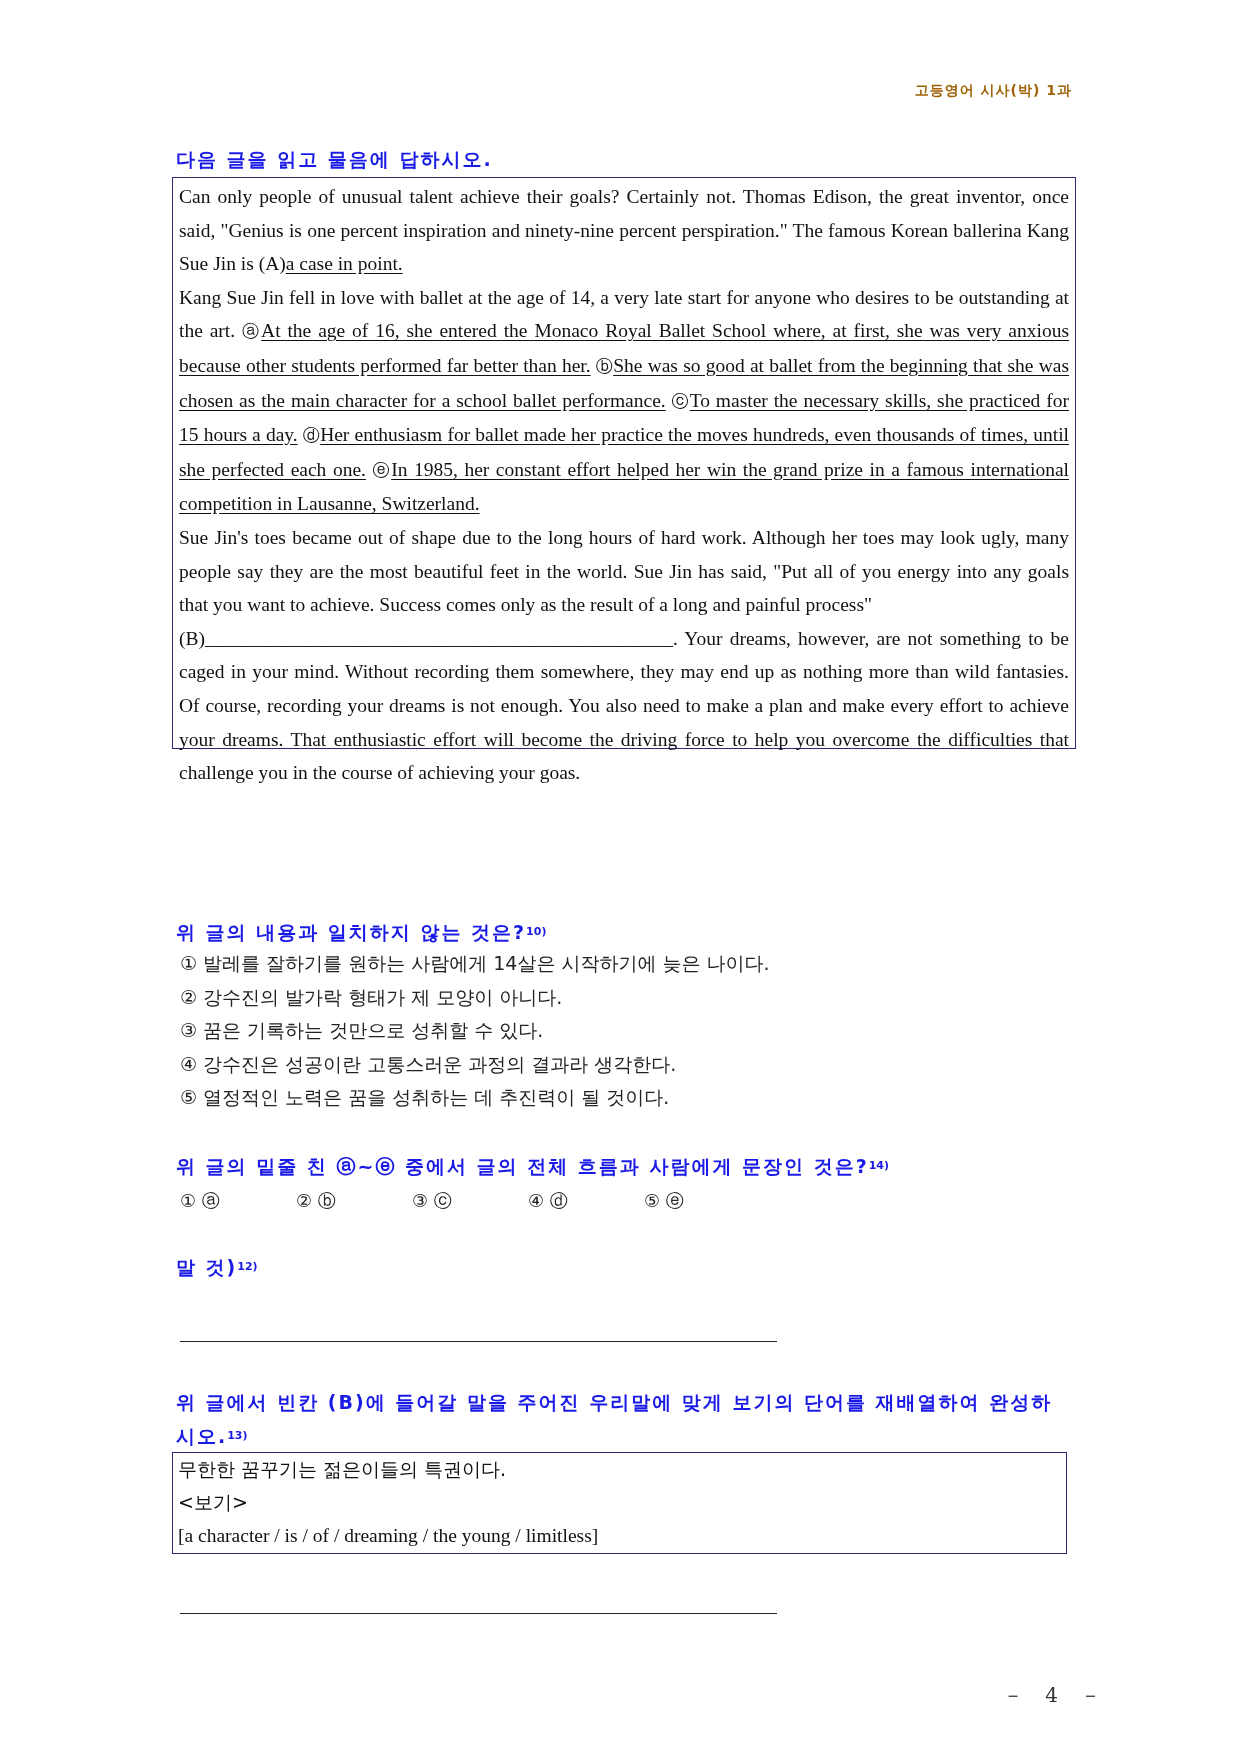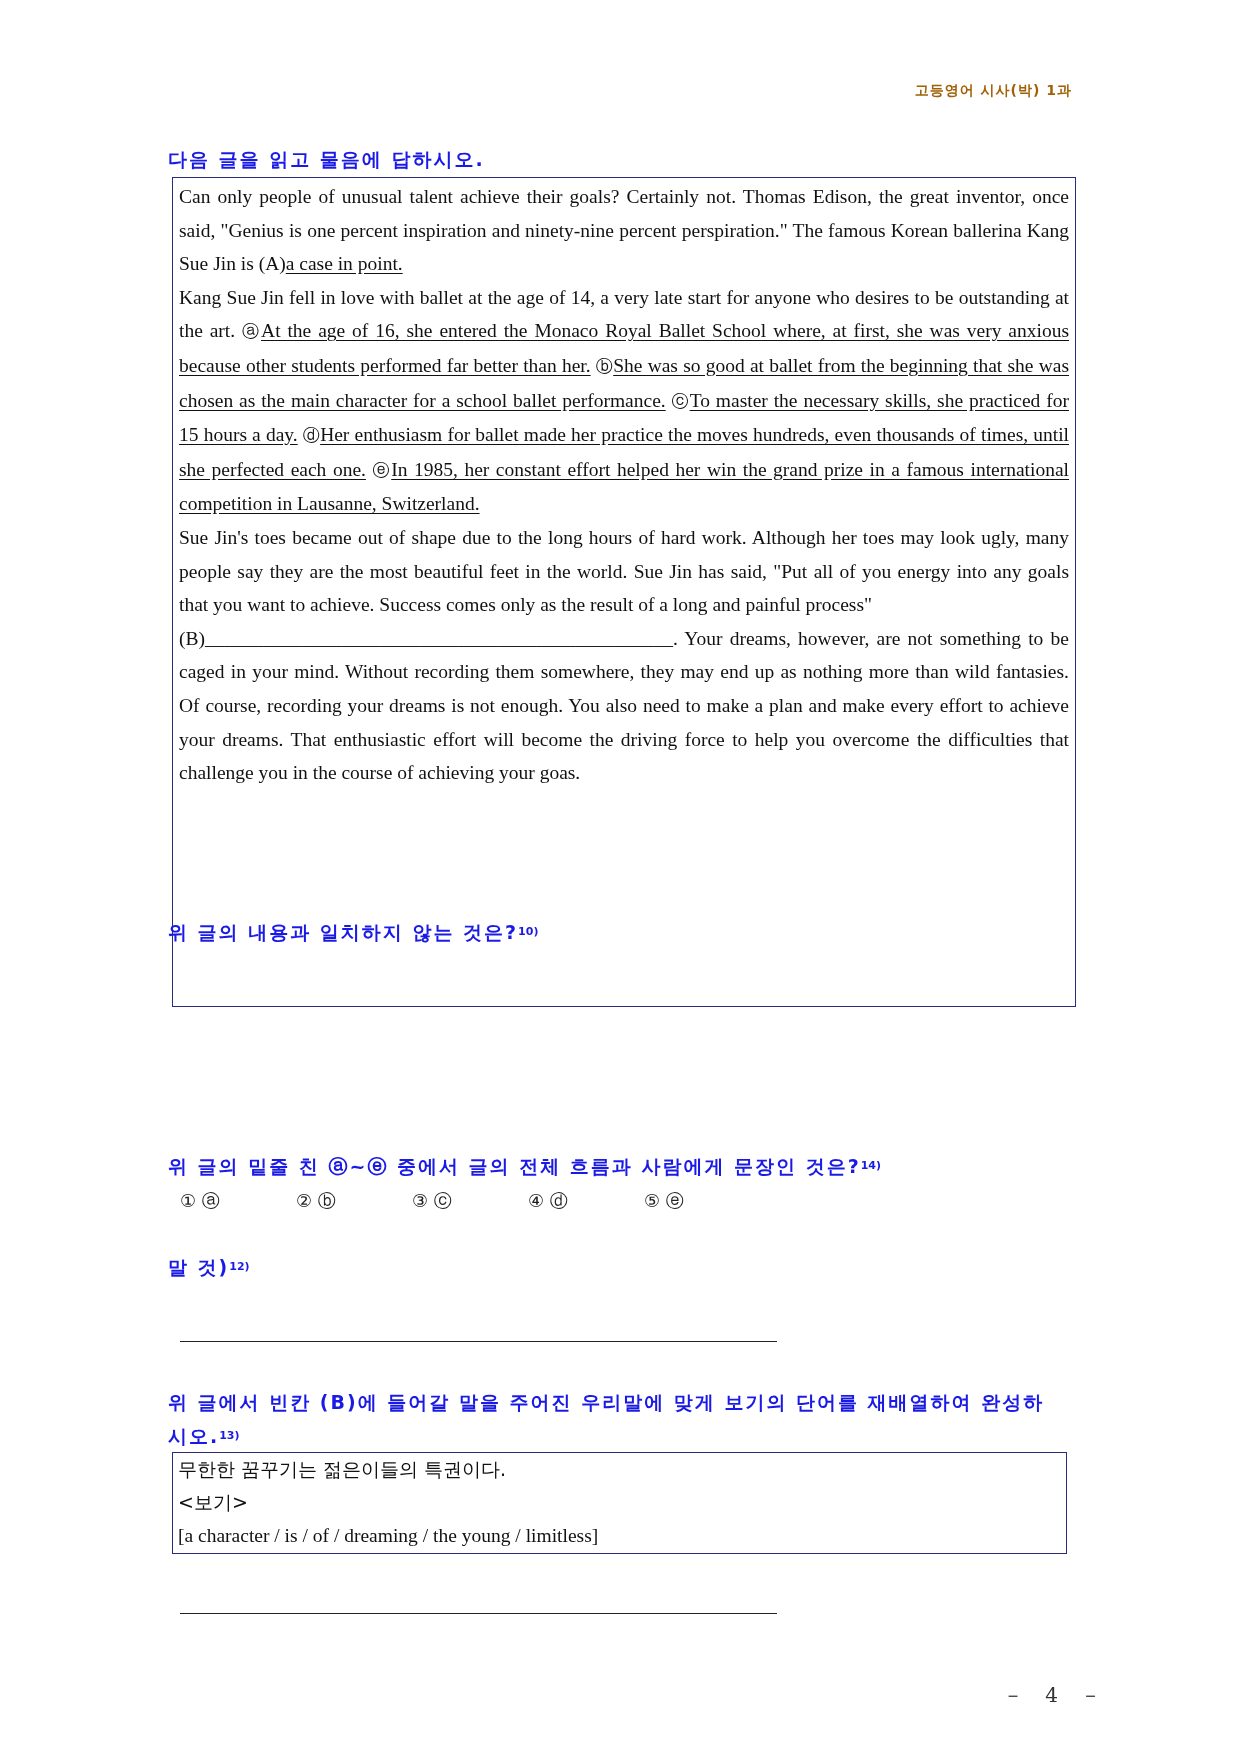--- a/index.html
+++ b/index.html
@@ -4,27 +4,27 @@
 <style>
   html, body { margin: 0; padding: 0; background: #ffffff; }
   body { width: 1240px; height: 1754px; position: relative; overflow: hidden; }
   .page { position: absolute; left: 0; top: 0; width: 1240px; height: 1754px; }
   .header-title {
     position: absolute; right: 168px; top: 82px;
     font-family: "DejaVu Sans", sans-serif; font-weight: bold; font-size: 14px;
     color: #a16207; letter-spacing: 1px;
   }
   .q-heading {
-    position: absolute; left: 168px;
+    position: absolute; left: 176px;
     font-family: "DejaVu Sans", sans-serif; font-weight: bold; font-size: 19px;
     color: #1a1ae6; letter-spacing: 2px; line-height: 33px;
   }
   .q-heading sup, .q-heading .fn { font-size: 11px; vertical-align: 4px; letter-spacing: 0; }
   .passage-box {
-    position: absolute; left: 172px; top: 177px; width: 904px; height: 830px;
+    position: absolute; left: 172px; top: 177px; width: 904px; height: 572px;
     border: 1px solid #2b2b7a; box-sizing: border-box;
     padding: 2px 6px 0 6px;
   }
   .passage {
     font-family: "Liberation Serif", serif; font-size: 19.5px; color: #111;
     line-height: 33.6px; text-align: justify; margin: 0;
   }
   .passage p { margin: 0; text-align: justify; }
   .ul { text-decoration: underline; text-underline-offset: 3px; }
   .mark { font-family: "DejaVu Sans", sans-serif; font-size: 17px; }
@@ -65,20 +65,27 @@
   <div class="passage-box">
     <div class="passage">
       <p><span> Can only people of unusual talent achieve their goals? Certainly not. Thomas Edison, the great inventor, once said, "Genius is one percent inspiration and ninety-nine percent perspiration." The famous Korean ballerina Kang Sue Jin is (A)</span><span class="ul">a case in point.</span></p>
       <p><span> Kang Sue Jin fell in love with ballet at the age of 14, a very late start for anyone who desires to be outstanding at the art. </span><span class="mark">ⓐ</span><span class="ul">At the age of 16, she entered the Monaco Royal Ballet School where, at first, she was very anxious because other students performed far better than her.</span> <span class="mark">ⓑ</span><span class="ul">She was so good at ballet from the beginning that she was chosen as the main character for a school ballet performance.</span> <span class="mark">ⓒ</span><span class="ul">To master the necessary skills, she practiced for 15 hours a day.</span> <span class="mark">ⓓ</span><span class="ul">Her enthusiasm for ballet made her practice the moves hundreds, even thousands of times, until she perfected each one.</span> <span class="mark">ⓔ</span><span class="ul">In 1985, her constant effort helped her win the grand prize in a famous international competition in Lausanne, Switzerland.</span></p>
       <p>  Sue Jin's toes became out of shape due to the long hours of hard work. Although her toes may look ugly, many people say they are the most beautiful feet in the world. Sue Jin has said, "Put all of you energy into any goals that you want to achieve. Success comes only as the result of a long and painful process"</p>
       <p><span> (B)</span><span>________________________________________________</span><span>. Your dreams, however, are not something to be caged in your mind. Without recording them somewhere, they may end up as nothing more than wild fantasies. Of course, recording your dreams is not enough. You also need to make a plan and make every effort to achieve your dreams. That enthusiastic effort will become the driving force to help you overcome the difficulties that challenge you in the course of achieving your goas.</span></p>
     </div>
   </div>
 
   <div class="q-heading" style="top:915px;"><span>위 글의 내용과 일치하지 않는 것은?</span><span class="fn">10)</span></div>
+  <ul class="choice-list" style="top:947px;">
+    <li>① 발레를 잘하기를 원하는 사람에게 14살은 시작하기에 늦은 나이다.</li>
+    <li>② 강수진의 발가락 형태가 제 모양이 아니다.</li>
+    <li>③ 꿈은 기록하는 것만으로 성취할 수 있다.</li>
+    <li>④ 강수진은 성공이란 고통스러운 과정의 결과라 생각한다.</li>
+    <li>⑤ 열정적인 노력은 꿈을 성취하는 데 추진력이 될 것이다.</li>
+  </ul>
 
   <div class="q-heading" style="top:1149px;"><span>위 글의 밑줄 친 ⓐ~ⓔ 중에서 글의 전체 흐름과 사람에게 문장인 것은?</span><span class="fn">14)</span></div>
   <div class="inline-choices" style="top:1189px;">
     <span>① ⓐ</span>
     <span>② ⓑ</span>
     <span>③ ⓒ</span>
     <span>④ ⓓ</span>
     <span>⑤ ⓔ</span>
   </div>
 

